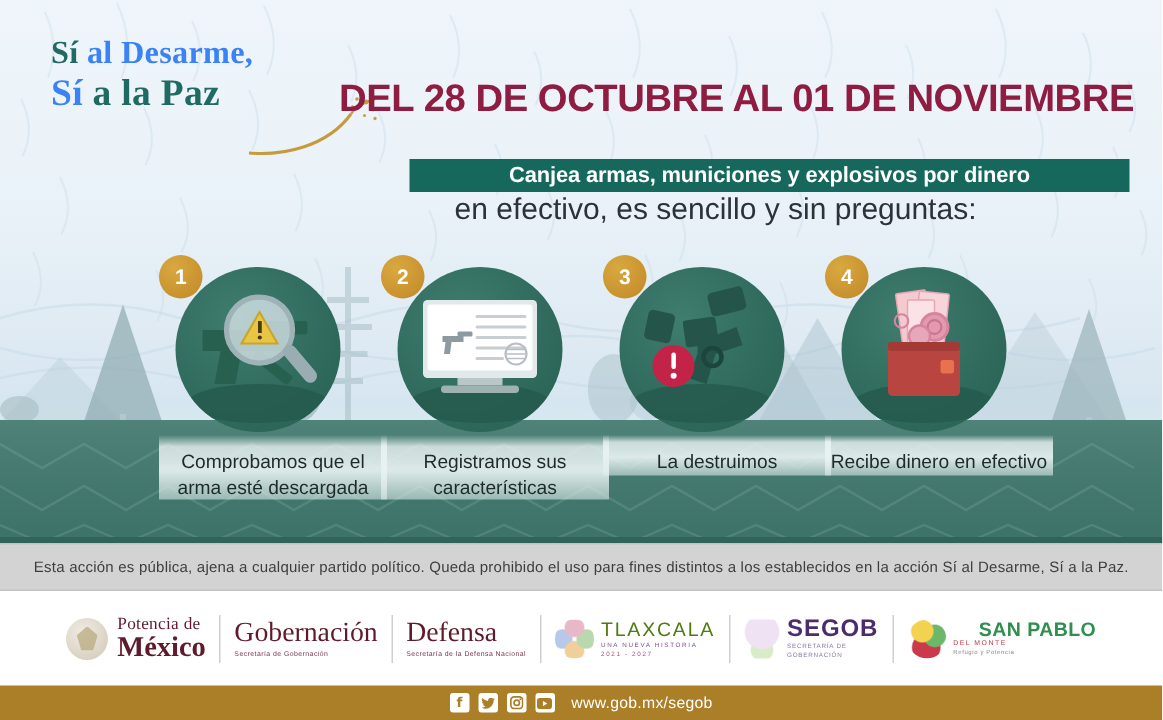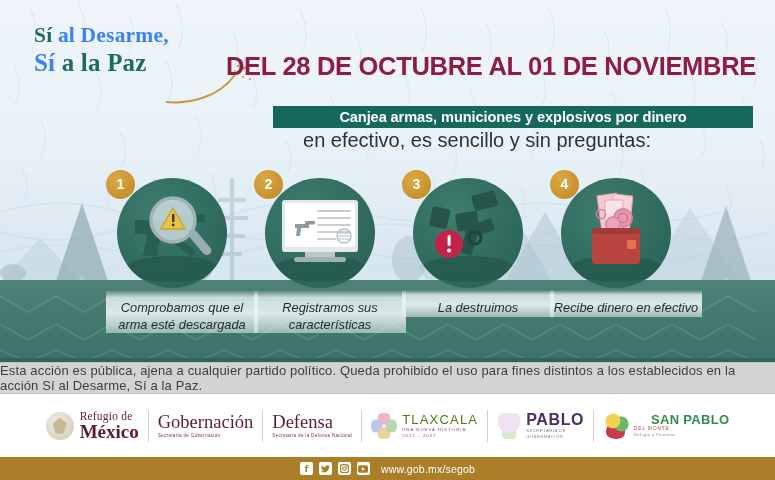--- a/index.html
+++ b/index.html
@@ -170,35 +170,34 @@
   .step-label {
     position: absolute;
     left: 0; top: 112px;
     width: 152px;
     padding-top: 10px;
     text-align: center;
     font-size: 12.8px;
     line-height: 16.5px;
     color: #1d2b2b;
     background: linear-gradient(180deg, rgba(244,249,249,.0) 0%, rgba(238,246,246,.78) 18%, rgba(232,242,242,.92) 55%, rgba(226,238,238,.55) 100%);
-    font-style: italic;
   }
 
   
   .disclaimer {
     position: absolute;
     left: 0; top: 362px;
     width: 775px; height: 32px;
     background: #d3d3d3;
     border-top: 1px solid #c2c2c2;
     border-bottom: 1px solid #c2c2c2;
     display: flex; align-items: center; justify-content: center;
   }
   .disclaimer span {
-    font-size: 13px; color: #3e3e3e; letter-spacing: .15px;
+    font-size: 10px; color: #3e3e3e; letter-spacing: .15px;
   }
 
   
   .logobar {
     position: absolute;
     left: 0; top: 394px;
     width: 775px; height: 63px;
     background: #ffffff;
     display: flex; align-items: center; justify-content: center;
   }
@@ -473,21 +472,21 @@
 
   <div class="disclaimer">
     <span>Esta acción es pública, ajena a cualquier partido político. Queda prohibido el uso para fines distintos a los establecidos en la acción Sí al Desarme, Sí a la Paz.</span>
   </div>
 
   <div class="logobar">
 
     <div class="logo-cell">
       <div class="seal"></div>
       <div>
-        <div class="gm-1">Refugio de</div>
+        <div class="gm-1">Potencia de</div>
         <div class="gm-2">México</div>
       </div>
     </div>
 
     <div class="vdiv"></div>
 
     <div class="logo-cell">
       <div>
         <div class="gb-1">Gobernación</div>
         <div class="gb-2">Secretaría de Gobernación</div>
@@ -512,21 +511,21 @@
         <div class="tlx-2">UNA NUEVA HISTORIA</div>
         <div class="tlx-3">2021 - 2027</div>
       </div>
     </div>
 
     <div class="vdiv"></div>
 
     <div class="logo-cell">
       <div class="sg-mark"></div>
       <div>
-        <div class="sg-1">PABLO</div>
+        <div class="sg-1">SEGOB</div>
         <div class="sg-2">SECRETARÍA DE</div>
         <div class="sg-2">GOBERNACIÓN</div>
       </div>
     </div>
 
     <div class="vdiv"></div>
 
     <div class="logo-cell">
       <div class="sp-mark"></div>
       <div>

